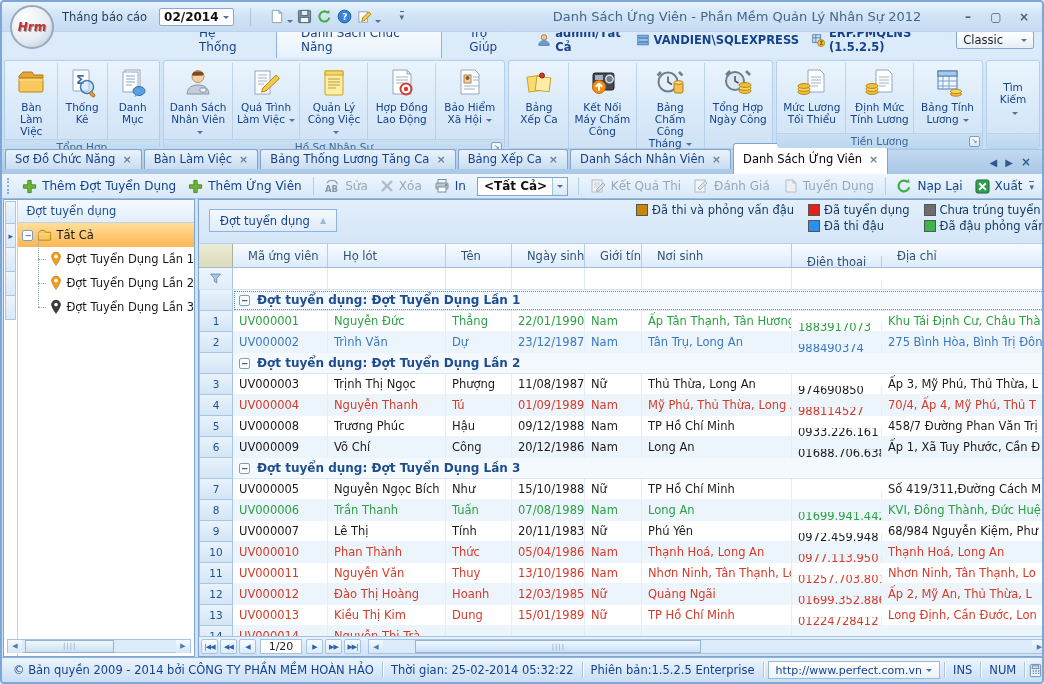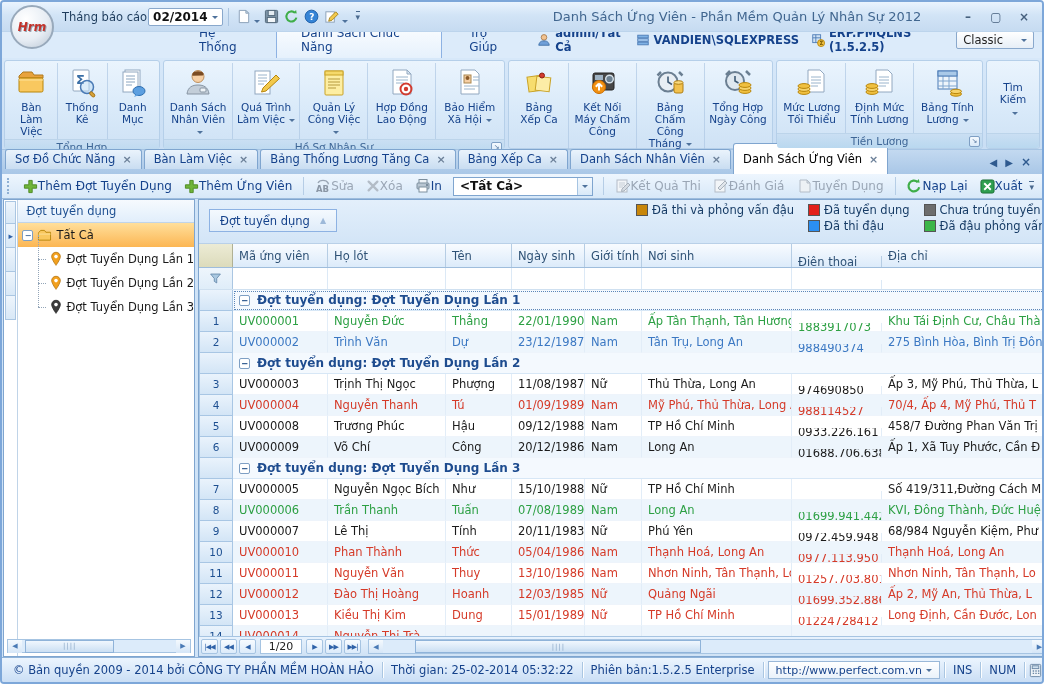--- a/index.html
+++ b/index.html
@@ -4,21 +4,21 @@
 <style>
   html,body{margin:0;padding:0;background:#fff;}
   *{box-sizing:border-box;}
   .win{position:relative;width:1044px;height:684px;border:2px solid #7da7d9;border-radius:4px;overflow:hidden;
        background:#cfe3f7;font-family:"DejaVu Sans",sans-serif;font-size:12px;-webkit-font-smoothing:antialiased;}
   
   .titlebar{height:30px;background:linear-gradient(#eaf4fe,#d2e4f6 45%,#c6dbf1);display:flex;align-items:center;position:relative;border-bottom:1px solid #bcd4ec;}
   .logo{position:absolute;left:8px;top:3px;width:44px;height:44px;border-radius:50%;z-index:30;
         background:radial-gradient(circle at 35% 30%,#ffffff,#e7edf4 55%,#b9c6d4);border:2px solid #98a9bb;
         display:flex;align-items:center;justify-content:center;font-weight:bold;font-style:italic;color:#c2332b;font-size:12px;text-shadow:1px 1px 0 #9aa7b5;}
-  .qat{margin-left:60px;display:flex;align-items:center;gap:1px;font-size:11.5px;color:#1e3c5c;}
+  .qat{margin-left:60px;display:flex;align-items:center;gap:12px;font-size:11.5px;color:#1e3c5c;}
   .qat-combo{background:#fff;border:1px solid #89a8cc;padding:1px 4px;display:inline-flex;align-items:center;font-size:12px;font-weight:bold;color:#111;border-radius:2px;}
   .qat-sep{width:1px;height:18px;background:#aac4e0;margin:0 4px;}
   .qicon{width:20px;height:20px;display:inline-flex;align-items:center;justify-content:center;border-radius:3px;}
   .qat-more{font-size:9px;color:#4a6a8f;border-top:1.5px solid #4a6a8f;line-height:9px;margin-left:5px;padding-top:1px;}
   .title{position:absolute;left:520px;right:90px;text-align:center;color:#41668f;font-size:13px;white-space:nowrap;overflow:hidden;pointer-events:none;}
   .winctl{margin-left:auto;display:flex;gap:12px;padding-right:10px;color:#46607d;font-size:12px;z-index:5;}
   .wbtn{width:16px;text-align:center;font-weight:bold;}
   .caret{display:inline-block;width:0;height:0;border:3.5px solid transparent;border-top-color:#4f729c;margin-left:4px;transform:translateY(2px);}
   
   .tabrow{height:26px;background:#dcebfa;display:flex;align-items:flex-end;padding:0 8px 0 60px;}
@@ -46,21 +46,21 @@
   .doctabs{height:24px;background:linear-gradient(#c3d9f0,#a9c7e7);display:flex;align-items:flex-end;padding:0 3px;gap:2px;}
   #doc-tabs{display:flex;gap:2px;align-items:center;}
   .dtab{display:flex;align-items:center;gap:7px;padding:0 9px;font-size:11.5px;color:#15428b;height:20px;
         background:linear-gradient(#eaf3fc,#c9ddf1);border:1px solid #7fa5cf;border-bottom:none;border-radius:3px 3px 0 0;white-space:nowrap;}
   .dtab.active{background:#fff;color:#000;height:31px;}
   .dtab .x{color:#6c8099;font-size:11px;font-weight:bold;}
   .doc-nav{margin-left:auto;display:flex;gap:8px;align-items:center;color:#2f5a8f;font-size:10px;padding:0 8px 5px 0;}
   
   .toolbar{height:25px;background:linear-gradient(#eef6fe,#d7e8f8);border-bottom:1px solid #9dbcdd;display:flex;align-items:center;padding:0 5px;gap:2px;font-size:12px;}
   .tb-grip{width:4px;height:16px;border-left:2px dotted #8fb0d4;margin-right:5px;}
-  .tb-btn{display:flex;align-items:center;padding:2px 5px;color:#15428b;white-space:nowrap;}
+  .tb-btn{display:flex;align-items:center;gap:5px;padding:2px 5px;color:#15428b;white-space:nowrap;}
   .tb-btn.disabled{color:#9aa6b5;}
   .tb-sep{width:1px;height:18px;background:#b5cde6;margin:0 4px;}
   .tb-combo{display:flex;align-items:center;background:#fff;border:1px solid #7fa5cf;height:19px;width:152px;padding-left:6px;font-weight:bold;color:#111;margin:0 4px;justify-content:space-between;}
   .tb-combo .btn{width:15px;height:17px;background:linear-gradient(#f4f9fe,#d9e9f8);border-left:1px solid #a6c4e2;display:flex;align-items:center;justify-content:center;}
   .tb-more{margin-left:auto;font-size:9px;color:#4a6a8f;border-top:1.5px solid #4a6a8f;line-height:9px;padding-top:1px;margin-right:3px;}
   .ico{display:inline-flex;align-items:center;justify-content:center;}
   
   .content{display:flex;height:458px;background:#cfe3f7;padding:0 1px;}
   .leftpanel{width:192px;background:#fff;border:1px solid #7fa5cf;position:relative;display:flex;margin-right:3px;}
   .lp-ind{width:20px;border-right:1px solid #c0d4e8;background:#fff;display:flex;flex-direction:column;}
@@ -80,21 +80,21 @@
   
   .gridpanel{flex:1;position:relative;background:#fff;border:1px solid #7fa5cf;display:flex;flex-direction:column;}
   .groupband{height:44px;background:linear-gradient(#e3effb,#d3e5f7);border-bottom:1px solid #b9d0e8;position:relative;flex:none;}
   .groupbox{position:absolute;left:10px;top:9px;height:23px;padding:0 10px;display:flex;align-items:center;gap:10px;
             background:linear-gradient(#f4f9fe,#dfecf9);border:1px solid #8db2e3;font-size:11.5px;color:#15428b;}
   .sort-arr{color:#9db9d9;font-size:8px;}
   .legend{position:absolute;right:18px;top:3px;display:grid;grid-template-columns:auto auto auto;gap:2px 14px;font-size:11.5px;color:#173c66;justify-items:start;align-items:center;}
   .lg-item{display:flex;align-items:center;gap:4px;white-space:nowrap;}
   .lg-sq{width:12px;height:12px;border:1px solid #555;flex:none;}
   .ghead{display:flex;height:24px;border-bottom:1px solid #9fbddc;background:linear-gradient(#f8fbff,#dcebfa);margin-right:14px;flex:none;}
-  .gh{border-right:1px solid #b6cde4;display:flex;align-items:center;padding:0 6px;font-size:11.5px;color:#2f5276;white-space:nowrap;overflow:hidden;}
+  .gh{border-right:1px solid #b6cde4;display:flex;align-items:center;padding:0 15px;font-size:11.5px;color:#2f5276;white-space:nowrap;overflow:hidden;}
   .gh.ind{background:linear-gradient(#ecebd5,#dcdbbb);border-right:1px solid #b0b194;}
   .gfilter{display:flex;height:22px;border-bottom:1px solid #cfe0f0;background:#fff;margin-right:14px;flex:none;}
   .gf{border-right:1px solid #dce9f6;}
   .gf.ind{background:linear-gradient(#eef5fc,#dfedf9);display:flex;align-items:center;justify-content:center;border-right:1px solid #aac6e2;}
   .grows{margin-right:14px;overflow:hidden;flex:1;}
   .grow{display:flex;height:21px;}
   .grow.even{background:#edf5fc;}
   .gc{border-right:1px solid #e2edf8;border-bottom:1px solid #eef4fb;padding:0 6px;font-size:11.5px;display:flex;align-items:center;white-space:nowrap;overflow:hidden;}
   .gc.ind{background:linear-gradient(#eaf3fc,#d3e5f6);border:1px solid #a8c6e4;border-top:none;color:#1d4f91;font-size:10.5px;justify-content:center;padding:0;}
   .grow.group{font-weight:bold;color:#1e4c8f;background:#f4f9fe;}

